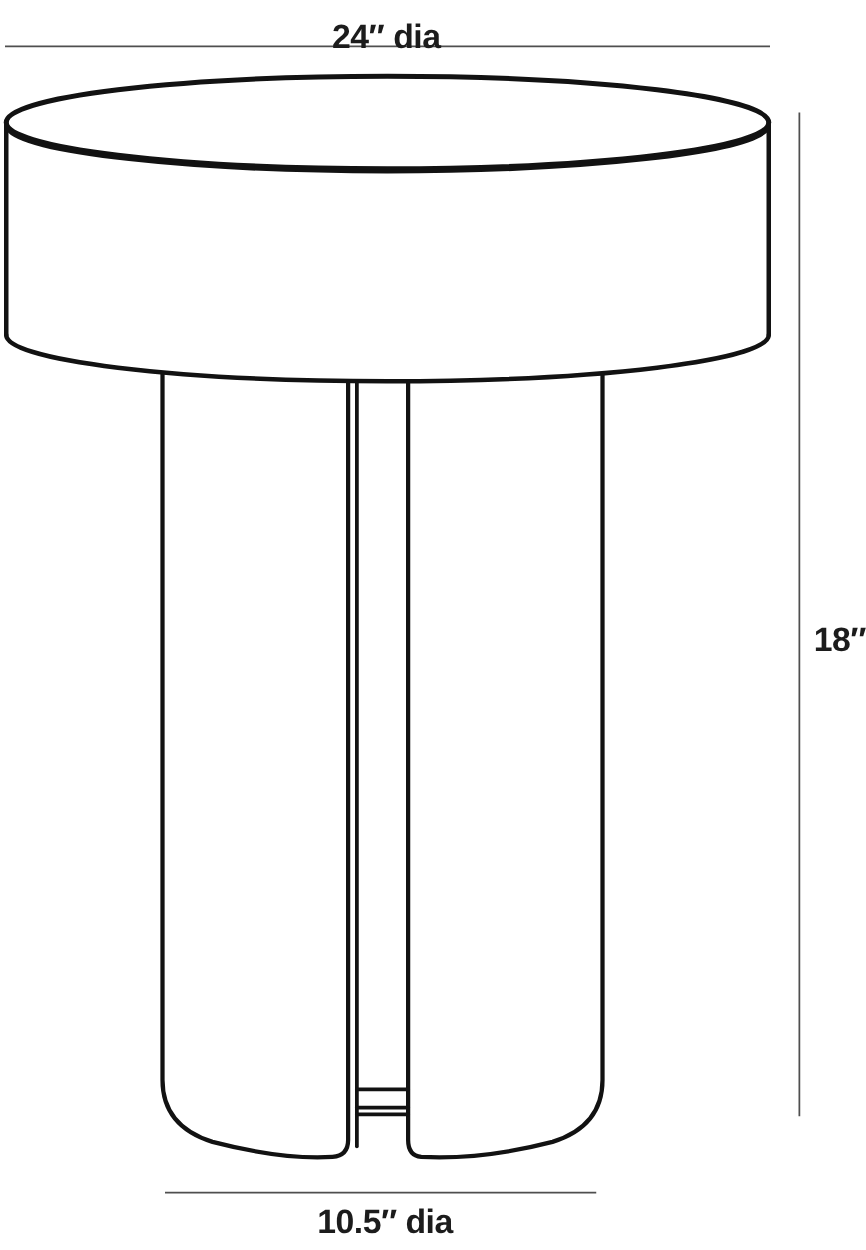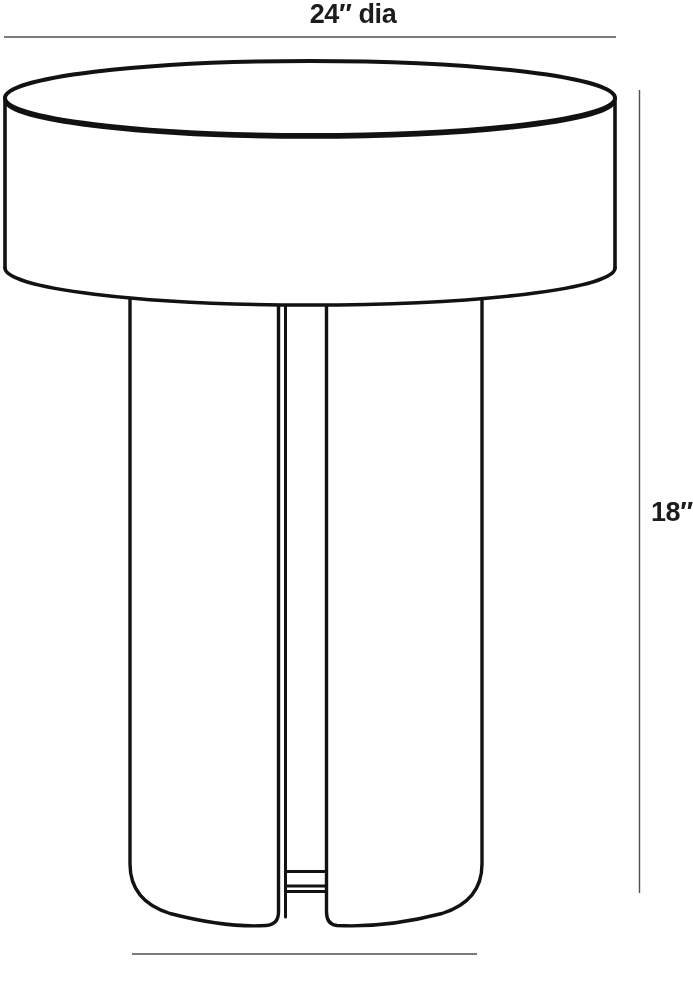--- a/index.html
+++ b/index.html
@@ -26,23 +26,22 @@
     position: absolute;
     color: #1c1c1c;
     font-size: 27px;
     font-weight: 600;
     letter-spacing: -0.4px;
     white-space: nowrap;
     line-height: 1;
   }
   #dim-label-top {
     left: 309px;
-    top: 1px;
+    top: 16px;
     transform: translateX(-50%);
-    margin-left: 44px;
   }
   #dim-label-height {
     left: 651px;
     top: 479px;
     margin-top: 20px;
   }
   #dim-label-base {
     left: 308px;
     top: 964px;
     transform: translateX(-50%);
@@ -76,14 +75,15 @@
       <path stroke-width="3" d="M 285.5 871.5 L 326.5 871.5"></path>
       <path stroke-width="3" d="M 285.5 886 L 326.5 886"></path>
       <path stroke-width="3" d="M 285.5 891.5 L 326.5 891.5"></path>
     </g>
   </svg>
 
   <div class="dim-label" id="dim-label-top">24″ dia</div>
 
   <div class="dim-label" id="dim-label-height">18″</div>
 
+  <div class="dim-label" id="dim-label-base">10.5″ dia</div>
 
 </div>
 
 </body></html>

